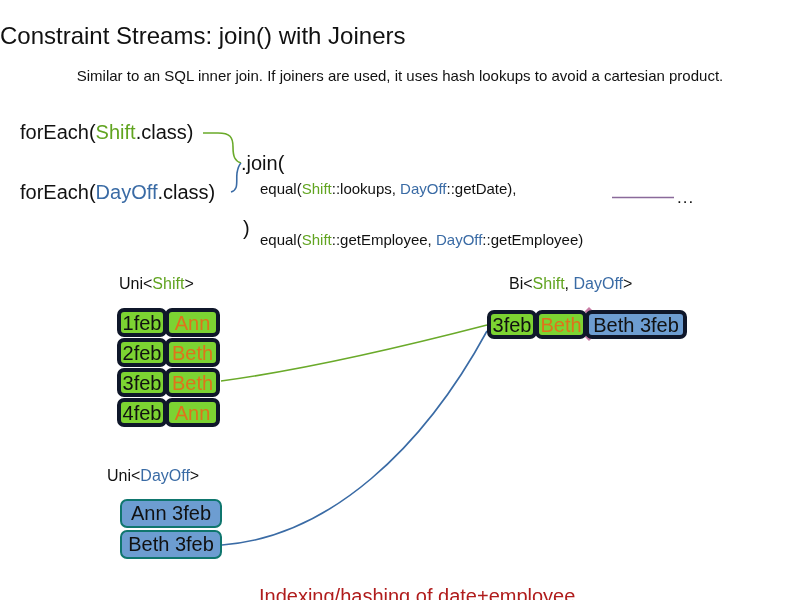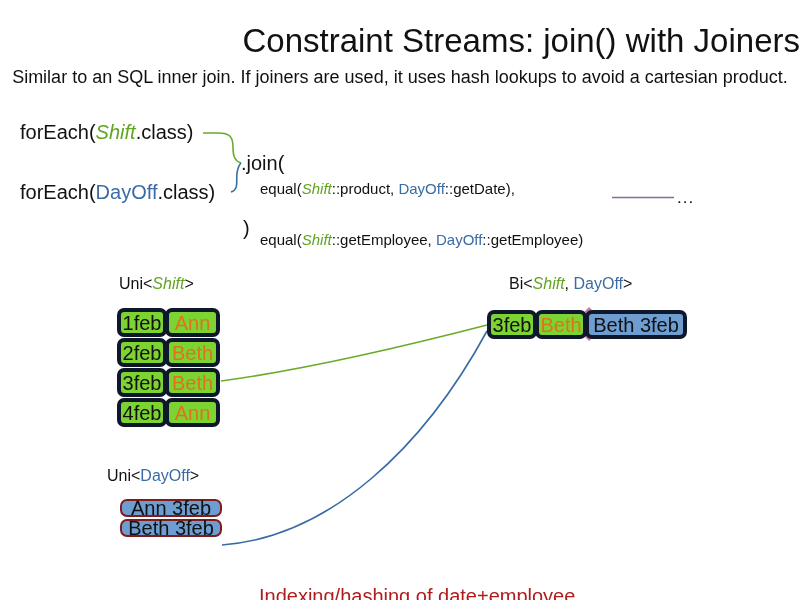--- a/index.html
+++ b/index.html
@@ -2,26 +2,26 @@
 <html style="--green-fill: #7cd332; --blue-fill: #6d9dd1; --green-text: #61a420; --blue-text: #3a6ba5; --orange-text: #df731b; --red-text: #b01c1c; --line-green: #6aaa2a; --line-blue: #3a6ba5; --purple-line: #8a6a9a; --diamond-pink: #c97ba4;"><head>
 <meta charset="utf-8">
 <style>
   html,body{margin:0;padding:0;}
   body{
     width:800px;height:600px;position:relative;background:#ffffff;
     font-family:"Liberation Sans", sans-serif;color:#111;overflow:hidden;
   }
   .abs{position:absolute;}
   
-  .title{top:22px;left:0;width:800px;text-align:right;font-size:33px;letter-spacing:0;}
-  .subtitle{top:67px;left:0;width:800px;text-align:center;font-size:18px;}
+  .title{top:22px;left:0;width:800px;text-align:left;font-size:24px;letter-spacing:0;}
+  .subtitle{top:67px;left:0;width:800px;text-align:center;font-size:15px;}
   
   .codeline{font-size:20px;white-space:pre;}
   .codesmall{font-size:15px;white-space:pre;}
-  .tok-shift{color:var(--green-text,#61a420);font-style:italic;}
+  .tok-shift{color:var(--green-text,#61a420);}
   .tok-dayoff{color:var(--blue-text,#3a6ba5);}
   .ellipsis{font-size:17px;letter-spacing:1px;}
   
   svg.overlay{position:absolute;top:0;left:0;pointer-events:none;}
   
   .set-label{font-size:16px;white-space:pre;}
   
   .factrow{display:flex;}
   .cell{
     box-sizing:border-box;height:29px;border:4px solid #0f172a;border-radius:7px;
@@ -29,21 +29,21 @@
     font-size:20px;line-height:1;white-space:pre;
   }
   .cell+.cell{margin-left:-2px;}
   .cell-green{background:var(--green-fill,#7cd332);}
   .cell-blue{background:var(--blue-fill,#6d9dd1);}
   .emp-text{color:var(--orange-text,#df731b);text-align:right;}
   .w-date{width:50px;}
   .w-emp{width:55px;}
   .stack .factrow{margin-bottom:1px;}
   .dayoff-box{
-    box-sizing:border-box;height:18px;border:2px solid #7f1d1d;border-radius:7px;
+    box-sizing:border-box;height:29px;border:2px solid #0f766e;border-radius:7px;
     background:var(--blue-fill,#6d9dd1);display:flex;align-items:center;justify-content:center;
     font-size:20px;padding:4px 8px;margin-bottom:2px;white-space:pre;width:102px;
   }
   
   .note{font-size:20px;line-height:27px;color:var(--red-text,#b01c1c);white-space:pre;}
 </style>
 </head>
 <body>
 
 <svg class="overlay" width="800" height="600">
@@ -58,21 +58,21 @@
 
 <div class="abs title">Constraint Streams: join() with Joiners</div>
 <div class="abs subtitle">Similar to an SQL inner join. If joiners are used, it uses hash lookups to avoid a cartesian product.</div>
 
 <div class="abs codeline" style="left:20px;top:121px;"><span>forEach(</span><span class="tok-shift">Shift</span><span>.class)</span></div>
 
 <div class="abs codeline" style="left:20px;top:181px;"><span>forEach(</span><span class="tok-dayoff">DayOff</span><span>.class)</span></div>
 
 <div class="abs codeline" style="left:241px;top:152px;">.join(</div>
 
-<div class="abs codesmall" style="left:260px;top:180px;"><span>equal(</span><span class="tok-shift">Shift</span><span>::product, </span><span class="tok-dayoff">DayOff</span><span>::getDate),</span></div>
+<div class="abs codesmall" style="left:260px;top:180px;"><span>equal(</span><span class="tok-shift">Shift</span><span>::lookups, </span><span class="tok-dayoff">DayOff</span><span>::getDate),</span></div>
 
 <div class="abs codesmall" style="left:260px;top:199px;margin-top:32px;"><span>equal(</span><span class="tok-shift">Shift</span><span>::getEmployee, </span><span class="tok-dayoff">DayOff</span><span>::getEmployee)</span></div>
 
 <div class="abs codeline" style="left:243px;top:217px;">)</div>
 
 <div class="abs ellipsis" style="left:677px;top:188px;">...</div>
 
 <div class="abs set-label" style="left:119px;top:275px;"><span>Uni&lt;</span><span class="tok-shift">Shift</span><span>&gt;</span></div>
 
 <div class="abs stack" style="left:117px;top:308px;">

